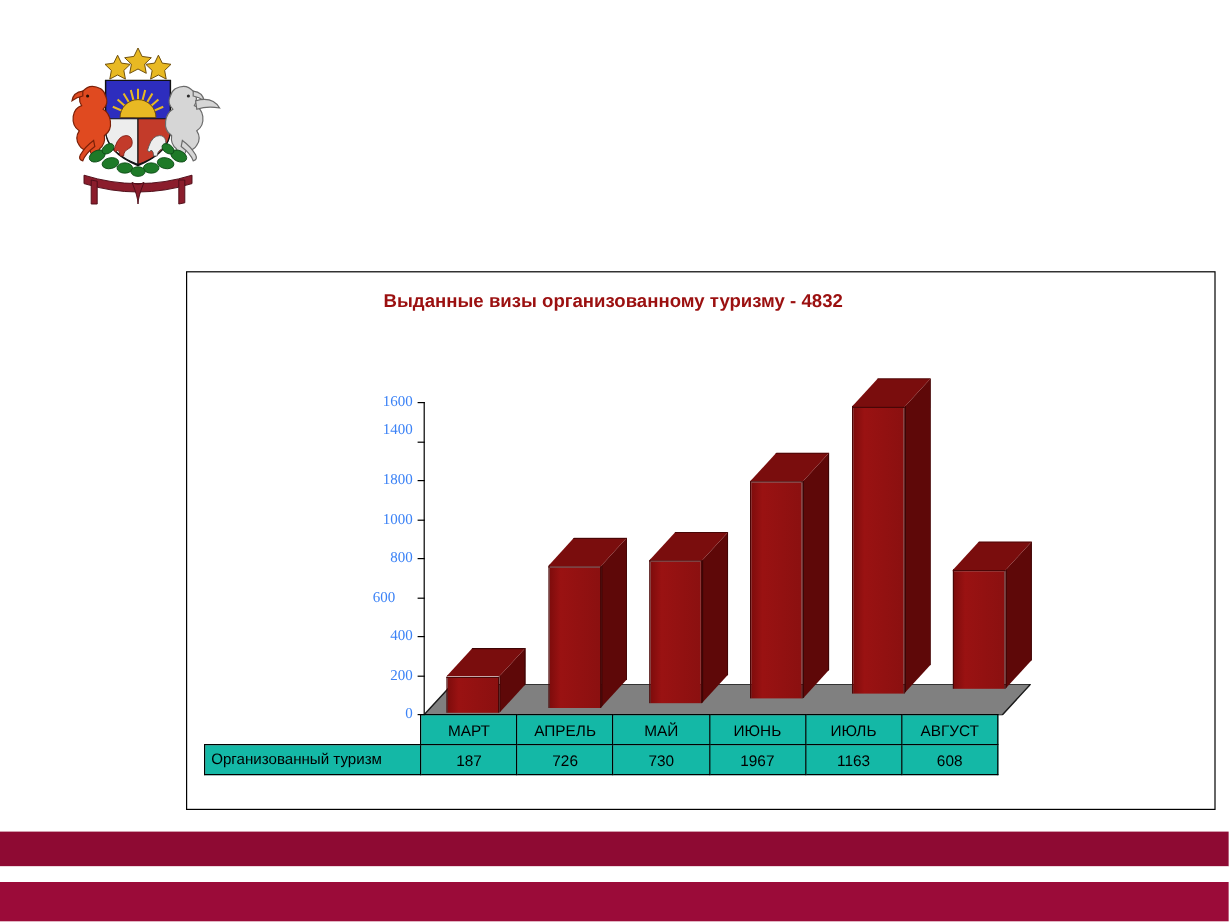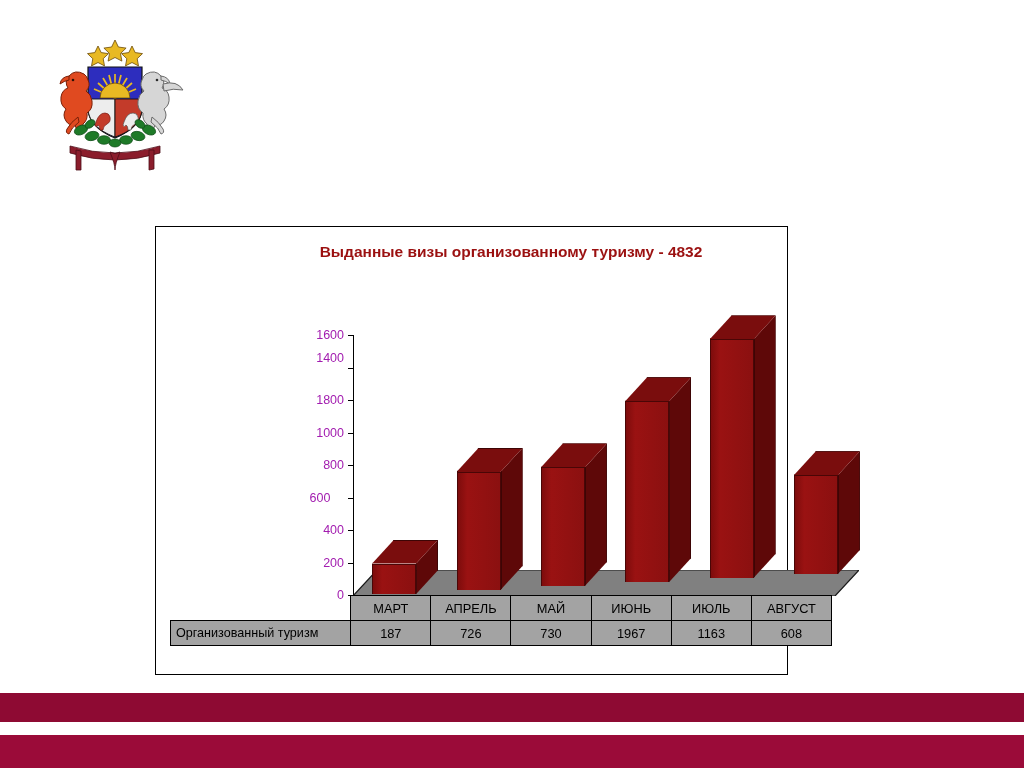--- a/index.html
+++ b/index.html
@@ -34,21 +34,21 @@
     font-size: 25.5px;
     letter-spacing: .1px;
     color: #9B0A36;
     white-space: nowrap;
   }
 
   
   #chart-frame {
     position: absolute;
     left: 155px; top: 226px;
-    width: 633px; height: 449px;
+    width: 858px; height: 449px;
     border: 1.6px solid #000000;
     background: #ffffff;
   }
 
   #chart-subtitle {
     position: absolute;
     left: 0; top: 16px;
     width: 710px;
     text-align: center;
     font-size: 15.5px;
@@ -62,23 +62,24 @@
     position: absolute;
     left: 0; top: 0;
     width: 710px; height: 449px;
   }
   .y-tick-label {
     position: absolute;
     right: 0;
     width: 48px;
     text-align: right;
     font-size: 12.5px;
-    color: #a21caf;
+    color: #3b82f6;
     transform: translateY(-50%);
     white-space: nowrap;
+    font-family: Liberation Serif, serif;
   }
   #y-axis-labels {
     position: absolute;
     left: 140px; top: 0; width: 48px; height: 449px;
   }
   #y-axis-line {
     position: absolute;
     left: 197px; top: 108px;
     width: 1.4px; height: 260px;
     background: #000;
@@ -131,21 +132,21 @@
     width: 662px;
     border-collapse: collapse;
   }
   #data-table td {
     border: 1.3px solid #000;
     font-size: 12.8px;
     color: #000;
     text-align: center;
     height: 25px;
     padding: 0 2px;
-    background: #a3a3a3;
+    background: #14b8a6;
     white-space: nowrap;
   }
   #data-table td.rowlabel {
     text-align: left;
     padding-left: 5px;
     width: 180px;
     font-size: 12.6px;
   }
   #data-table td.blank {
     border: none;

